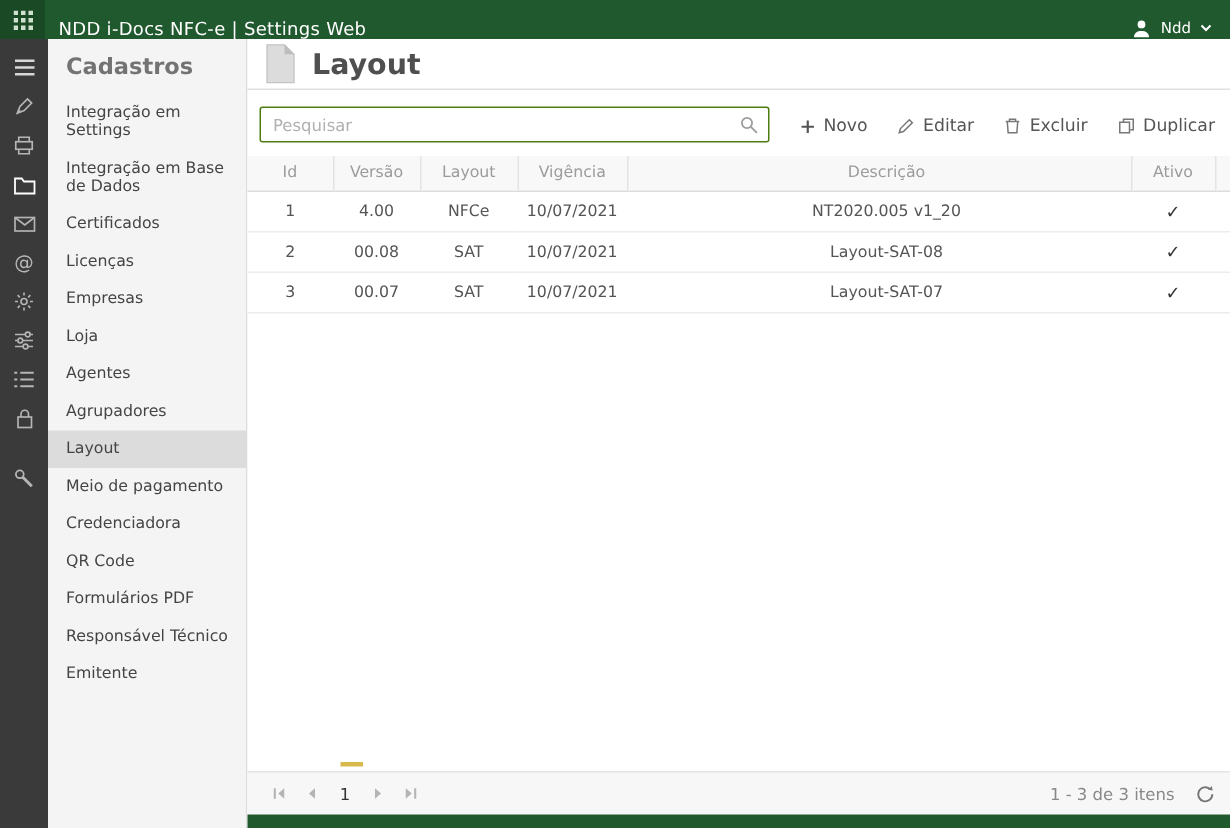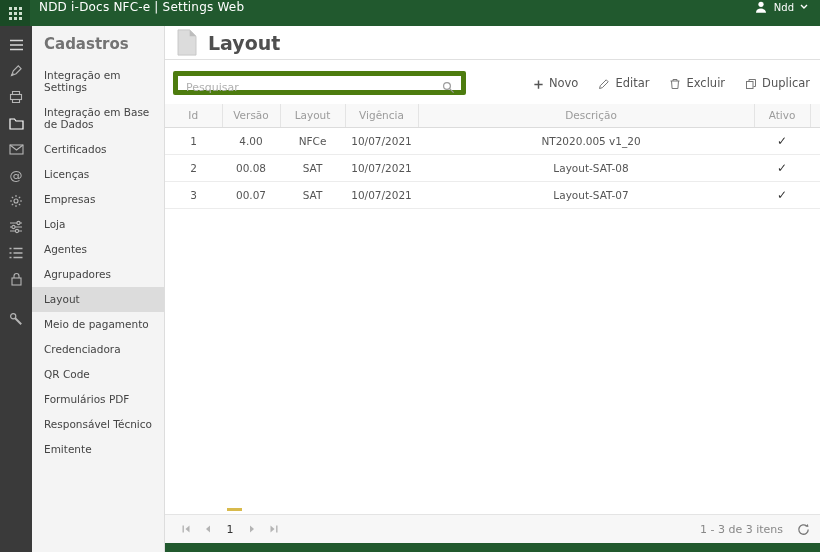--- a/index.html
+++ b/index.html
@@ -2,21 +2,21 @@
 <html><head>
 <meta charset="utf-8">
 <style>
   * { margin:0; padding:0; box-sizing:border-box; }
   html,body { width:820px; height:552px; background:#fff; }
   .screen { position:relative; width:820px; height:552px; overflow:hidden;
             font-family:"DejaVu Sans","Liberation Sans",sans-serif; background:#fff; }
 
   
   .topbar { position:absolute; top:0; left:0; right:0; height:26px; background:#21592e;
-            display:flex; align-items:flex-start; color:#fff; }
+            display:flex; align-items:flex-end; color:#fff; }
   .app-grid { width:30px; height:26px; background:#1a4a25; display:flex; align-items:center;
               justify-content:center; cursor:pointer; }
   .topbar-title { margin-left:9px; font-size:12px; letter-spacing:.2px; }
   .topbar-user { margin-left:auto; margin-right:12px; display:flex; align-items:center; gap:6px;
                  cursor:pointer; font-size:10px; }
 
   
   .iconstrip { position:absolute; top:26px; left:0; width:32px; bottom:0; background:#3a3a3a;
                display:flex; flex-direction:column; align-items:center; padding-top:6px; }
   .strip-icon { width:32px; height:26px; display:flex; align-items:center; justify-content:center; cursor:pointer; }
@@ -30,21 +30,21 @@
   .sidebar-item { padding:6px 12px 7px; font-size:10.5px; color:#444; cursor:pointer; }
   .sidebar-item.selected { background:#dcdcdc; }
 
   
   .main { position:absolute; top:26px; left:165px; right:0; bottom:0; background:#fff; }
   .main-header { height:34px; display:flex; align-items:center; gap:9px; padding-left:10px;
                  border-bottom:1px solid #e0e0e0; }
   .page-title { font-size:19px; color:#4f4f4f; font-weight:600; }
 
   .toolbar-row { display:flex; align-items:center; justify-content:space-between; padding:11px 8px 9px; }
-  .search-box { position:relative; width:293px; height:24px; border:5px solid #4d7c0f; border-radius:2px; background:#fff; }
+  .search-box { position:relative; width:340px; height:24px; border:1px solid #4d7c0f; border-radius:2px; background:#fff; }
   .search-box input { border:0; outline:none; width:calc(100% - 26px); height:100%; padding-left:8px;
                       font-size:11px; color:#555; font-family:inherit; background:transparent; }
   .search-box input::placeholder { color:#b0b0b0; }
   .search-icon { position:absolute; right:6px; top:5px; }
   .actions { display:flex; gap:20px; margin-right:2px; }
   .action { display:flex; align-items:flex-end; gap:5px; font-size:11.5px; color:#555; cursor:pointer; }
 
   table.grid { width:100%; border-collapse:collapse; table-layout:fixed; }
   .grid th { height:23px; background:#f8f8f8; font-size:10.5px; font-weight:400; color:#9b9b9b;
              border-bottom:1px solid #dcdcdc; border-left:1px solid #e4e4e4; }

